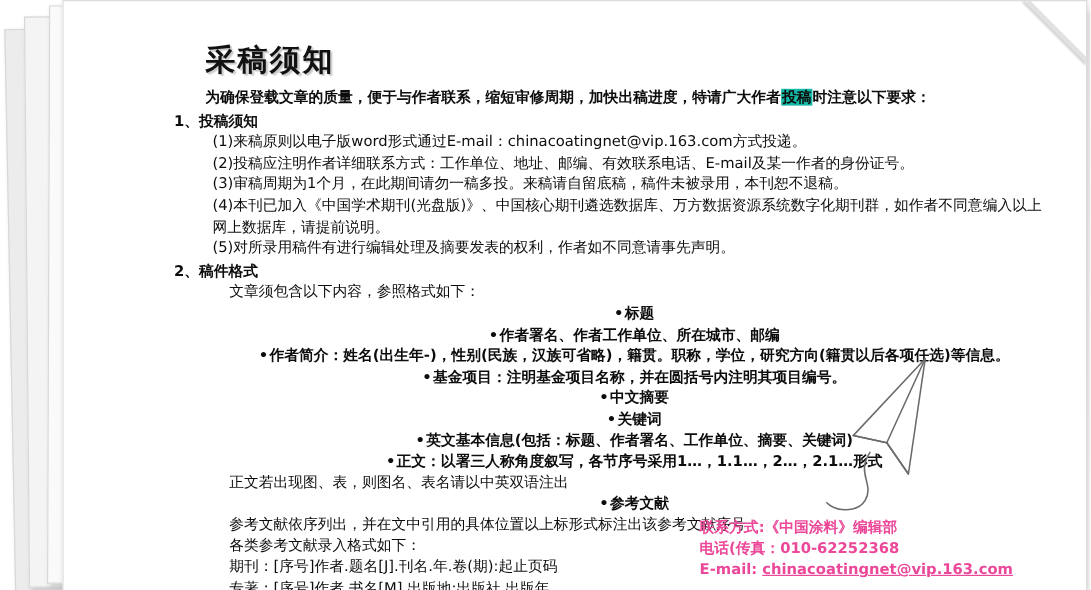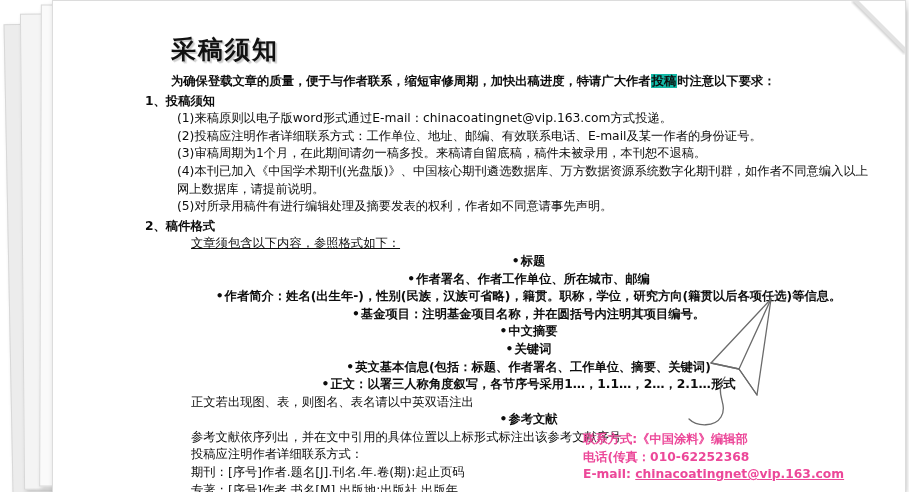--- a/index.html
+++ b/index.html
@@ -118,21 +118,20 @@
     margin: 2px 0 0 0;
     font-weight: bold;
   }
   .sub {
     margin: 0;
     padding-left: 32px;
   }
   .sub2 {
     margin: 0;
     padding-left: 46px;
-    text-decoration: underline;
   }
   .bullet {
     margin: 0;
     padding-left: 46px;
     font-weight: bold;
     text-align: center;
   }
   .bullet::before {
     content: "\2022";
     display: inline-block;
@@ -213,21 +212,21 @@
         <p class="bullet">作者简介：姓名(出生年-)，性别(民族，汉族可省略)，籍贯。职称，学位，研究方向(籍贯以后各项任选)等信息。</p>
         <p class="bullet">基金项目：注明基金项目名称，并在圆括号内注明其项目编号。</p>
         <p class="bullet">中文摘要</p>
         <p class="bullet">关键词</p>
         <p class="bullet">英文基本信息(包括：标题、作者署名、工作单位、摘要、关键词)</p>
         <p class="bullet">正文：以署三人称角度叙写，各节序号采用1…，1.1…，2…，2.1…形式</p>
         <p class="plain">正文若出现图、表，则图名、表名请以中英双语注出</p>
         <p class="bullet">参考文献</p>
 
         <p class="plain">参考文献依序列出，并在文中引用的具体位置以上标形式标注出该参考文献序号</p>
-        <p class="plain">投稿应注明作者详细联系方式：</p>
+        <p class="plain">各类参考文献录入格式如下：</p>
 
         <p class="ref-line">期刊：[序号]作者.题名[J].刊名.年.卷(期):起止页码</p>
         <p class="ref-line">专著：[序号]作者.书名[M].出版地:出版社,出版年</p>
 
       </div>
 
       <svg class="plane" viewBox="0 0 160 150" xmlns="http://www.w3.org/2000/svg">
         <g fill="none" stroke="#6b6b6b" stroke-width="1.3" stroke-linejoin="round" stroke-linecap="round">
           <path d="M118 8 L58 72 L86 78 L104 104 Z"></path>
           <path d="M118 8 L86 78"></path>

